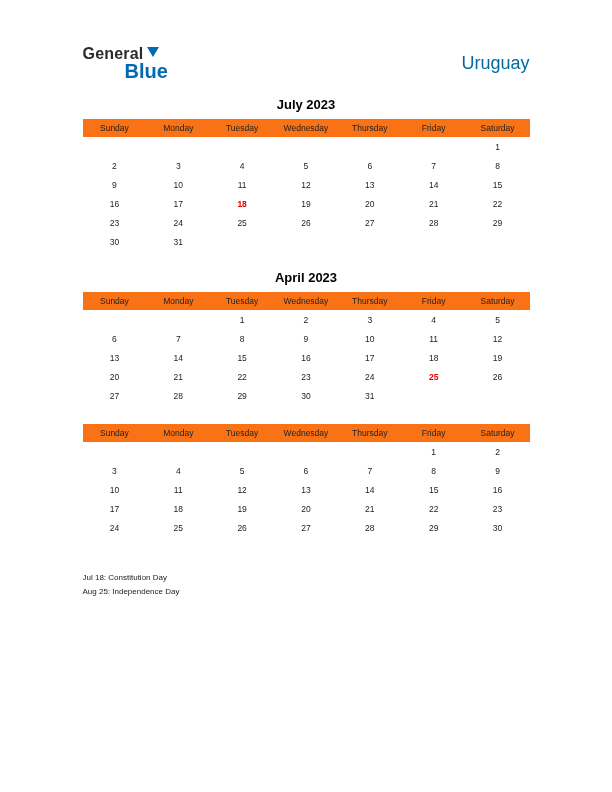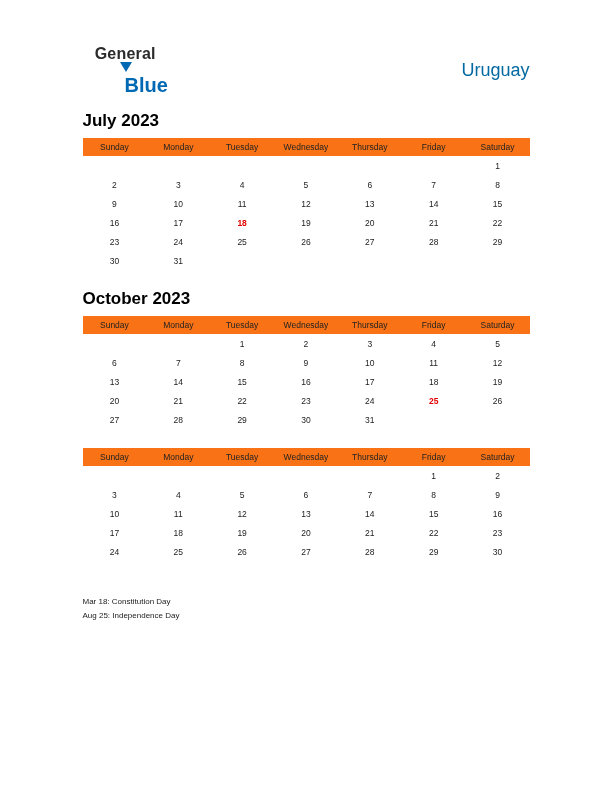--- a/index.html
+++ b/index.html
@@ -31,21 +31,20 @@
   .logo {
     line-height: 1;
   }
   .logo-line1 {
     display: flex;
     align-items: center;
     font-size: 16px;
     font-weight: bold;
     color: #2b2b2b;
     letter-spacing: 0.2px;
-    flex-direction: column;
   }
   .logo-flag {
     margin-left: 2px;
     margin-top: -2px;
   }
   .logo-line2 {
     font-size: 20px;
     font-weight: bold;
     color: #0069b4;
     margin-left: 42px;
@@ -54,21 +53,22 @@
   .country-title {
     font-size: 18px;
     font-weight: normal;
     color: #0369a1;
   }
   
   .month {
     margin-bottom: 19px;
   }
   .month-title {
-    font-size: 17px;
+    text-align: center;
+    font-size: 13px;
     font-weight: bold;
     color: #000000;
     margin: 0 0 7px 0;
   }
   table.cal {
     width: 100%;
     border-collapse: collapse;
     table-layout: fixed;
   }
   table.cal th {
@@ -188,21 +188,21 @@
                 <td></td>
                 <td></td>
                 <td></td>
                 <td></td>
                 <td></td>
               </tr>
             </tbody>
           </table>
         </div>
         <div class="month">
-          <div class="month-title">October 2023</div>
+          <div class="month-title">April 2023</div>
           <table class="cal">
             <thead>
               <tr>
                 <th>Sunday</th>
                 <th>Monday</th>
                 <th>Tuesday</th>
                 <th>Wednesday</th>
                 <th>Thursday</th>
                 <th>Friday</th>
                 <th>Saturday</th>
@@ -315,18 +315,18 @@
                 <td>28</td>
                 <td>29</td>
                 <td>30</td>
               </tr>
             </tbody>
           </table>
         </div>
       </div>
 
     <div class="notes" id="notes">
-        <div class="note-line">Mar 18: Constitution Day</div>
+        <div class="note-line">Jul 18: Constitution Day</div>
         <div class="note-line">Aug 25: Independence Day</div>
       </div>
 
   </div>
 </div>
 
 </body></html>

